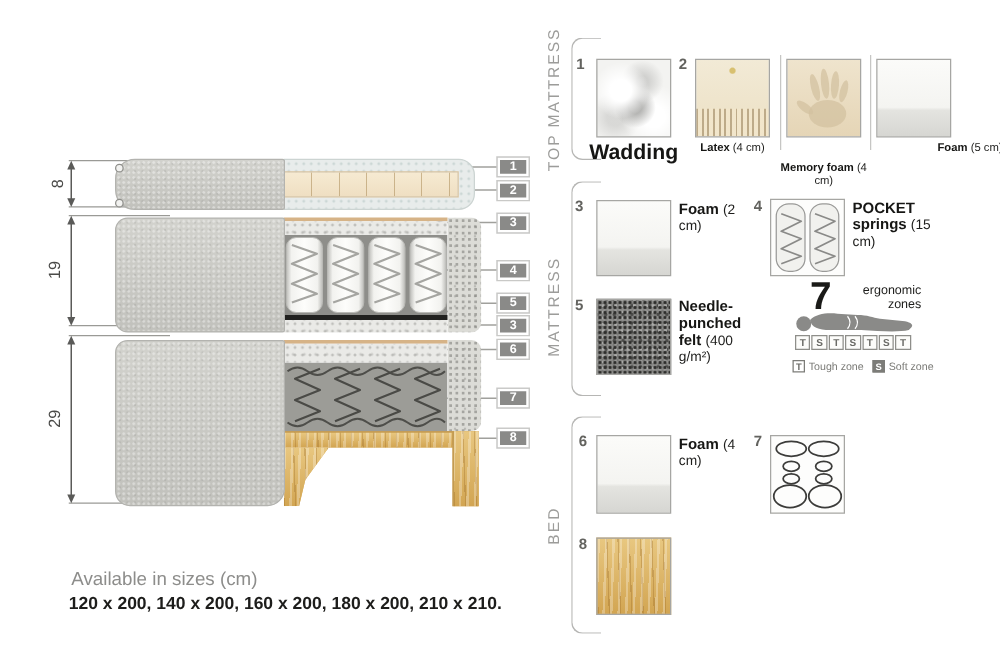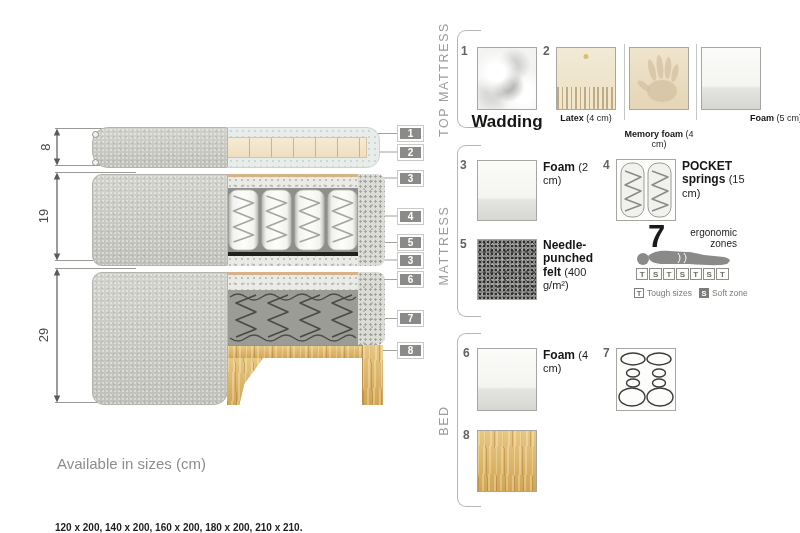--- a/index.html
+++ b/index.html
@@ -83,21 +83,21 @@
   .zone-row{position:absolute;display:flex;gap:1px;}
   .zone-box{width:12.4px;height:12px;border:1px solid #8e8e8a;background:#fcfcfa;
       color:#6b6b67;font-size:8px;font-weight:bold;text-align:center;line-height:12px;box-sizing:border-box;}
   .zleg{position:absolute;display:flex;align-items:center;gap:3px;font-size:8.5px;color:#7a7a76;}
   .zkey{width:10px;height:10px;box-sizing:border-box;text-align:center;line-height:9px;
       font-size:7.5px;font-weight:bold;}
   .zkey.t{border:1px solid #7c7c78;background:#fff;color:#6b6b67;}
   .zkey.s{background:#7c7c78;color:#fff;border:1px solid #7c7c78;}
 
   .footer-title{position:absolute;font-size:15px;color:#8d8d8b;}
-  .footer-sizes{position:absolute;font-size:10px;font-weight:bold;color:#1d1d1b;margin-top:48px;}
+  .footer-sizes{position:absolute;font-size:14px;font-weight:bold;color:#1d1d1b;}
 </style>
 </head>
 <body>
 
 <div class="stage">
 
   <svg class="abs" style="left:0;top:0" width="800" height="533" viewBox="0 0 800 533">
 
     <g stroke="#9a9a96" stroke-width="1">
       <line x1="55" y1="128.5" x2="136" y2="128.5"></line>
@@ -320,21 +320,21 @@
     <div class="zone-box">T</div>
     <div class="zone-box">S</div>
     <div class="zone-box">T</div>
     <div class="zone-box">S</div>
     <div class="zone-box">T</div>
     <div class="zone-box">S</div>
     <div class="zone-box">T</div>
   </div>
   <div class="zleg" style="left:634px;top:288px;">
     <span class="zkey t">T</span>
-    <span>Tough sizes</span>
+    <span>Tough zone</span>
     <span class="zkey s" style="margin-left:4px">S</span>
     <span>Soft zone</span>
   </div>
 
   <div class="bracket" style="top:333px;height:174px;"></div>
   <div class="vlabel" style="left:379px;top:413px;">BED</div>
 
   <div class="num" style="left:463px;top:346px;">6</div>
   <div class="tile tile-foam" style="left:477px;top:348px;height:63px;"></div>
   <div class="cap cap-s abs" style="left:543px;top:349px;width:62px;">

